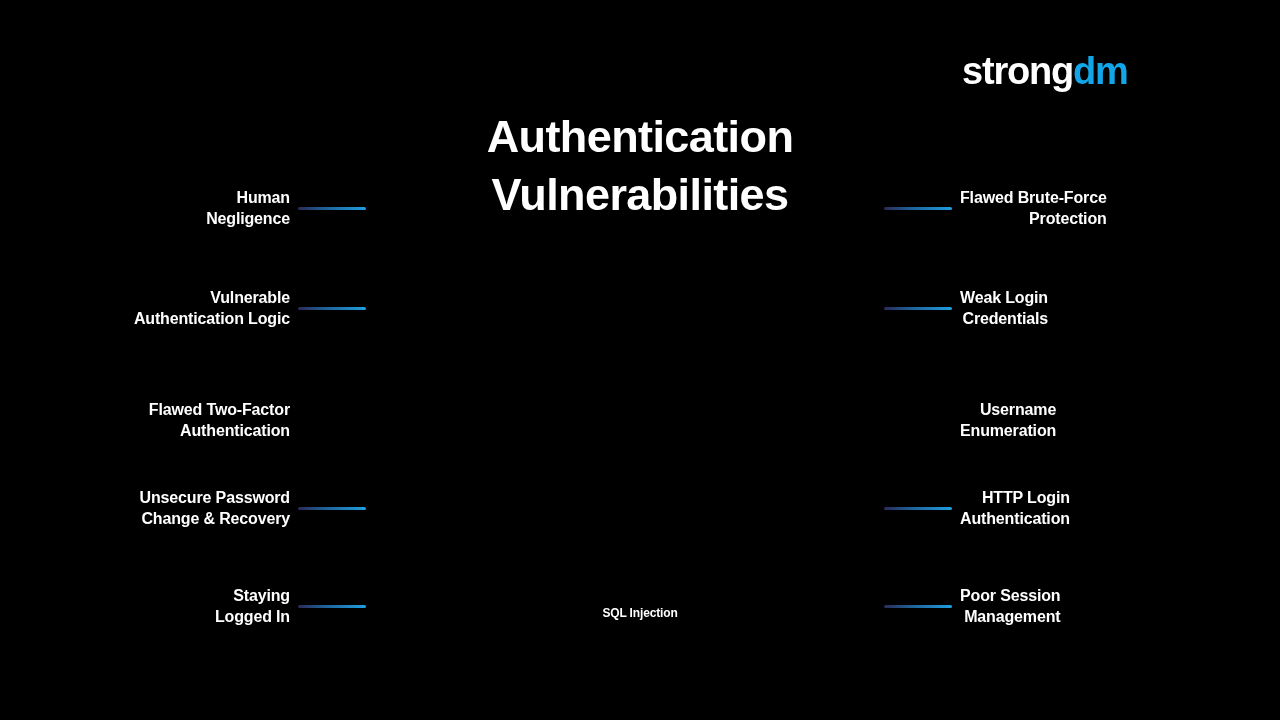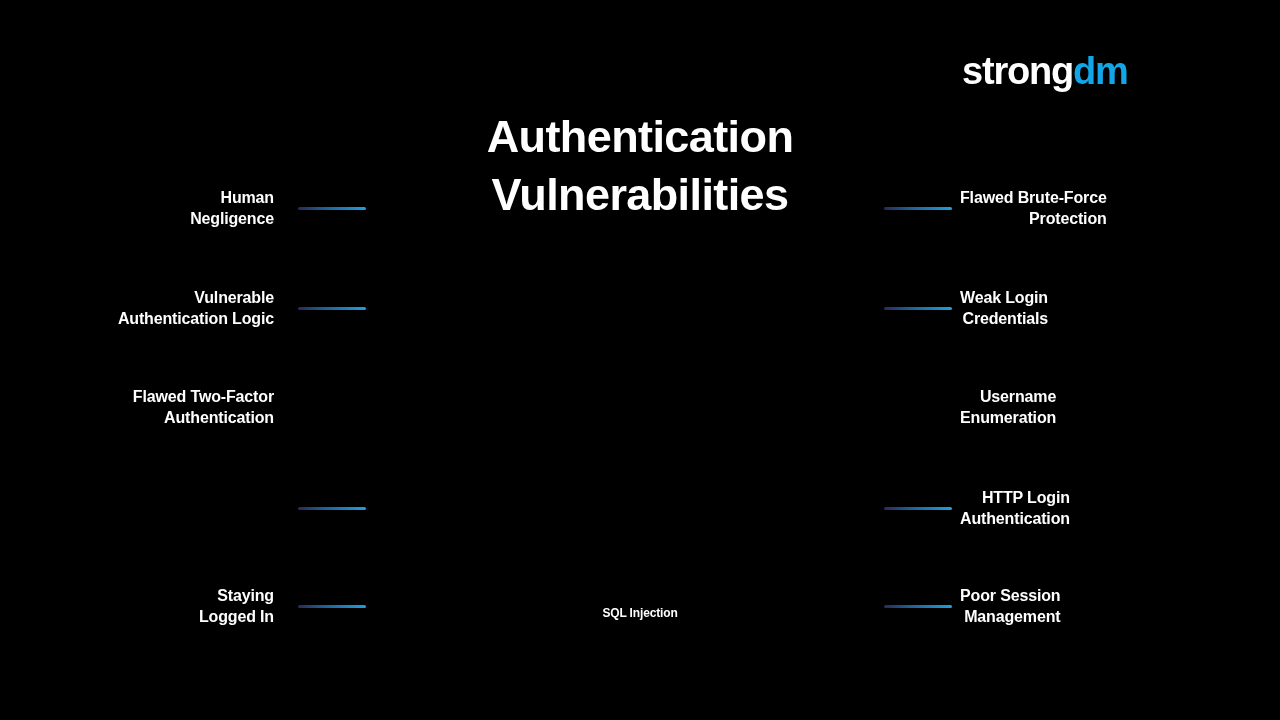--- a/index.html
+++ b/index.html
@@ -59,21 +59,21 @@
   }
   #col-left  { left: 0px;   width: 366px; }
   #col-right { left: 884px; width: 396px; }
 
   .node {
     position: absolute;
     display: flex;
     align-items: center;
     height: 56px;
   }
-  #col-left .node  { right: 0; flex-direction: row; justify-content: flex-end; gap: 16px; }
+  #col-left .node  { right: 0; flex-direction: row; justify-content: flex-end; }
   #col-right .node { left: 0;  flex-direction: row; justify-content: flex-start; }
 
   .node-label {
     color: #ffffff;
     font-size: 16px;
     font-weight: bold;
     line-height: 1.32;
     letter-spacing: -0.15px;
     white-space: pre-line;
   }
@@ -88,21 +88,21 @@
     border-radius: 2px;
     background: linear-gradient(to right, #2b2a55 0%, #1f5f96 38%, #1f9fe0 100%);
   }
   #col-left .connector  { margin-left: 8px; }
   #col-right .connector { margin-right: 8px; }
   .connector.hidden { visibility: hidden; }
 
   
   .row-0 { top: 0px;   }
   .row-1 { top: 100px; }
-  .row-2 { top: 199px; }
+  .row-2 { top: 212px; }
   .row-3 { top: 300px; }
   .row-4 { top: 398px; }
 
   
   #center-item {
     position: absolute;
     top: 606px;
     left: 440px;
     width: 400px;
     text-align: center;
@@ -140,20 +140,22 @@
       <span class="connector"></span>
     </div>
 
     <div class="node row-2">
       <span class="node-label">Flawed Two-Factor
 Authentication</span>
       <span class="connector hidden"></span>
     </div>
 
     <div class="node row-3">
+      <span class="node-label">Unsecure Password
+Change &amp; Recovery</span>
       <span class="connector"></span>
     </div>
 
     <div class="node row-4">
       <span class="node-label">Staying
 Logged In</span>
       <span class="connector"></span>
     </div>
 
   </div>

